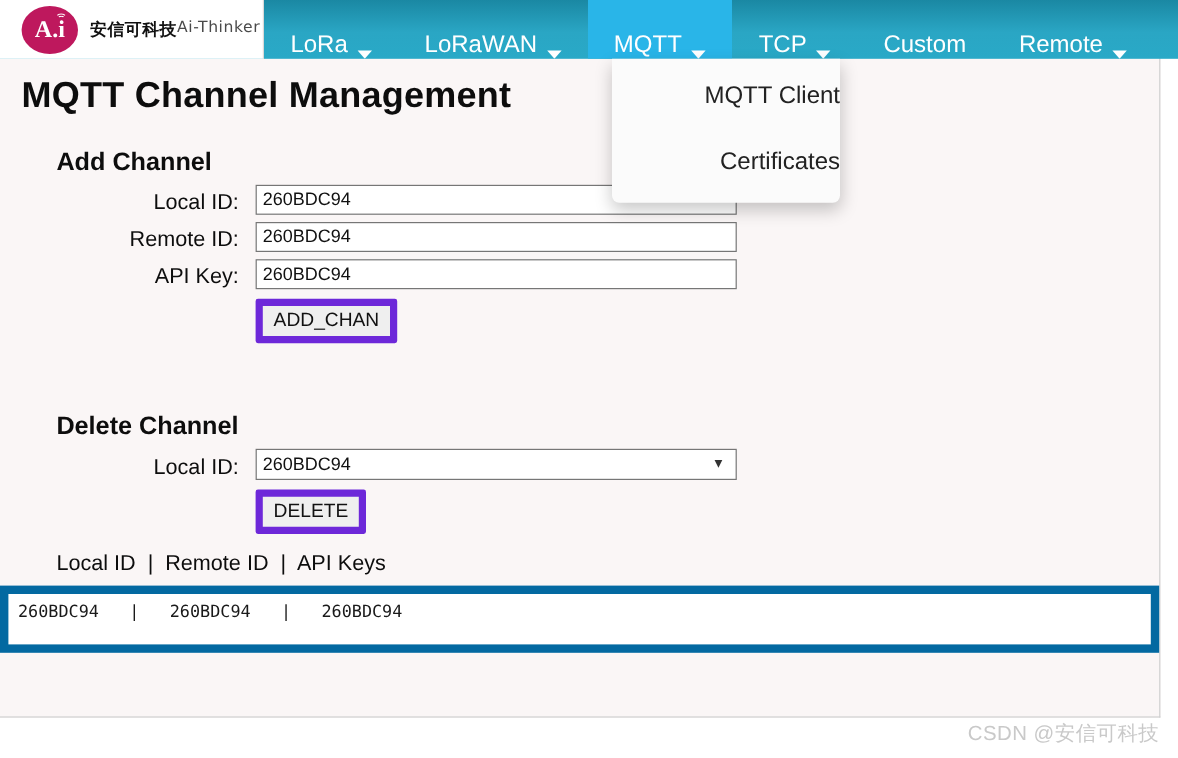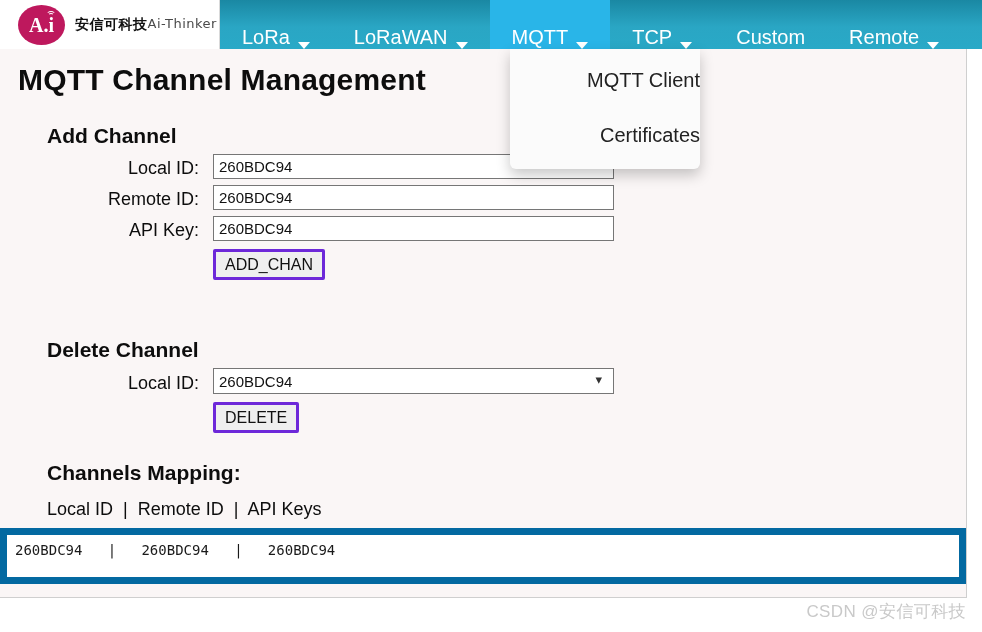--- a/index.html
+++ b/index.html
@@ -239,21 +239,21 @@
   }
 
   .btn-row {
     display: flex;
     margin-left: 47px;
     margin-top: 8px;
     padding-left: 166px;
   }
   .form-btn {
     background: #efefef;
-    border: 3px solid #6d28d9;
+    border: 6px solid #6d28d9;
     border-radius: 2px;
     font-size: 16px;
     color: #111111;
     padding: 3px 9px;
     font-family: "Liberation Sans", sans-serif;
     cursor: pointer;
     line-height: 19px;
   }
 
   .mapping-title {
@@ -401,21 +401,20 @@
       <span class="select-wrap">
         <input class="select-input" type="text" readonly="" value="260BDC94" style="">
         <span class="select-chevron">▾</span>
       </span>
     </div>
 
     <div class="btn-row">
       <button class="form-btn">DELETE</button>
     </div>
 
-    <h2 class="mapping-title">Channels Mapping:</h2>
 
     <div class="mapping-header">Local ID  |  Remote ID  |  API Keys</div>
 
     <div class="mapping-box">
       <div class="mapping-row">260BDC94   |   260BDC94   |   260BDC94</div>
     </div>
 
   </div>
 
   <div class="watermark">CSDN @安信可科技</div>

